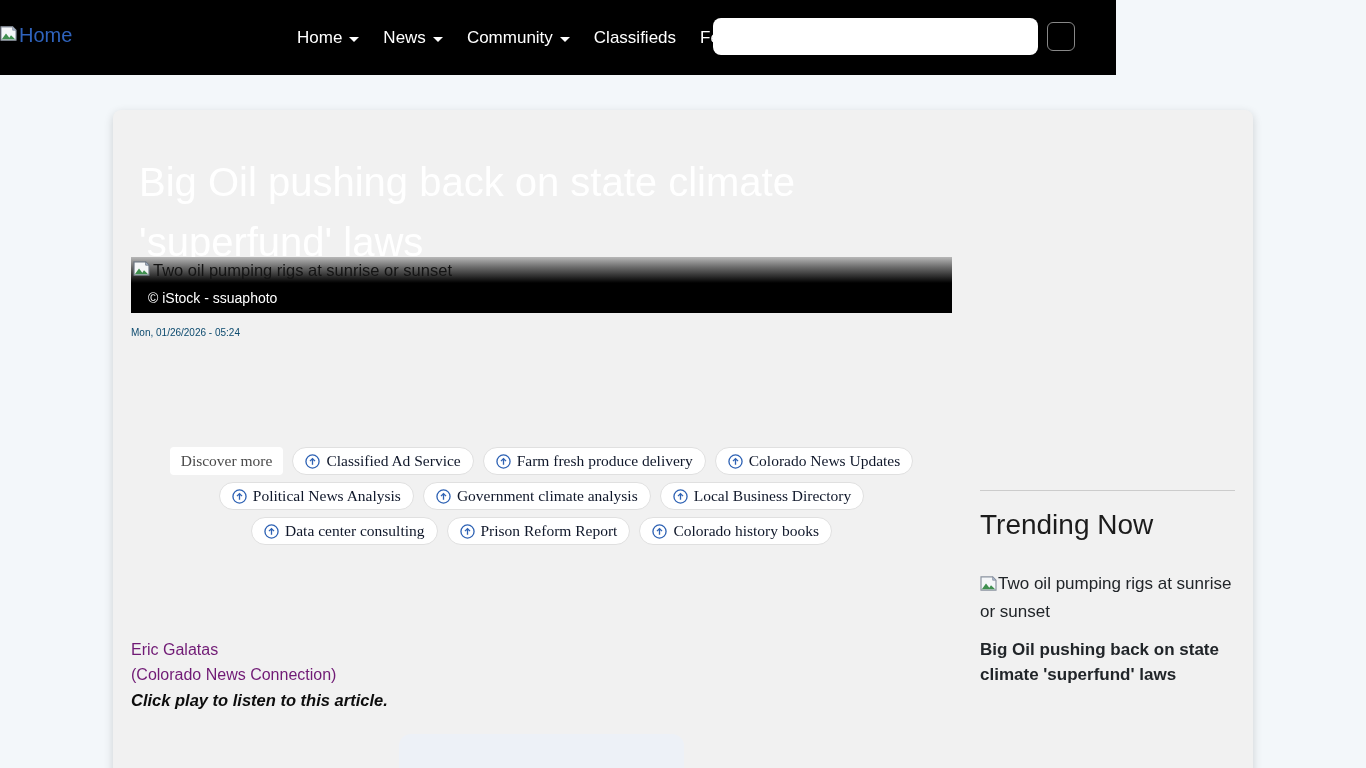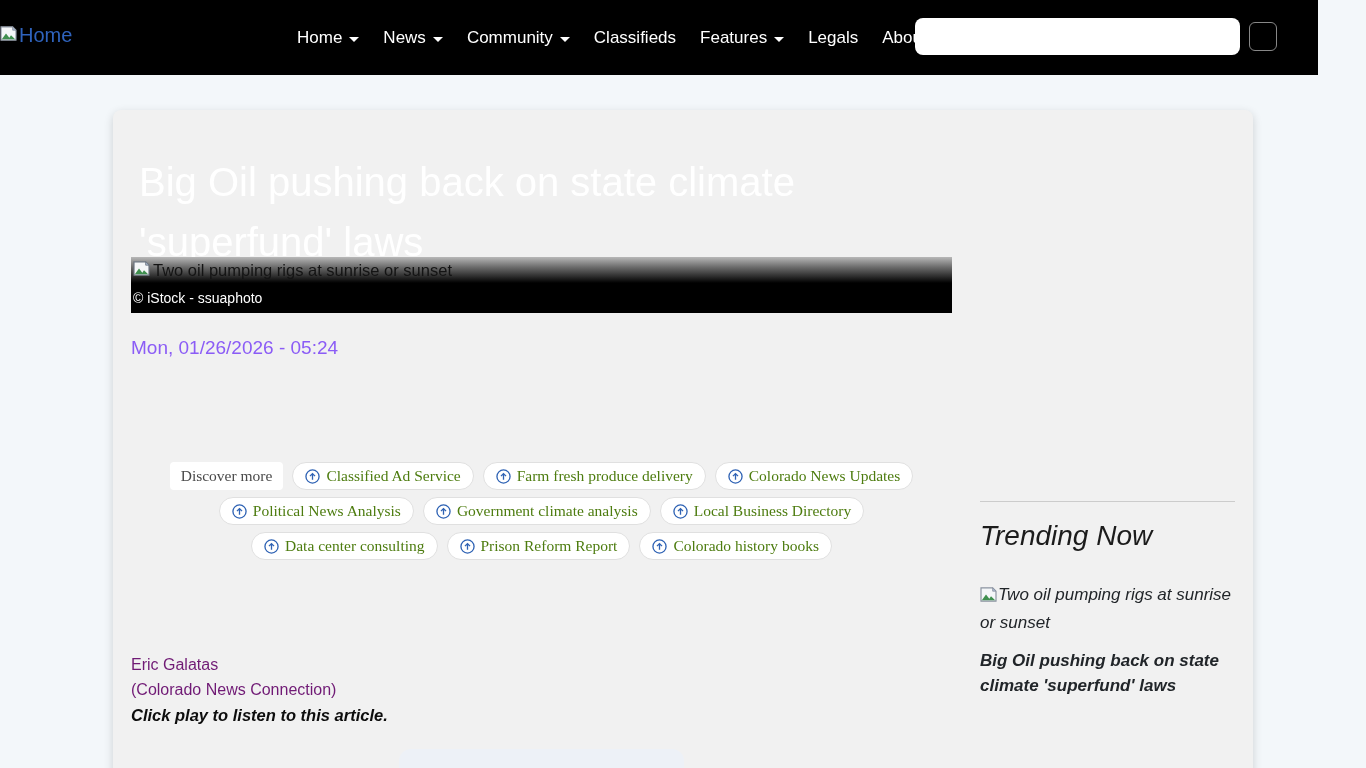--- a/index.html
+++ b/index.html
@@ -1,20 +1,20 @@
 <!DOCTYPE html>
 <html><head>
 <meta charset="utf-8">
 <style>
   * { margin:0; padding:0; box-sizing:border-box; }
   html,body { width:1366px; height:768px; overflow:hidden; background:#f3f7fa;
               font-family:"Liberation Sans", sans-serif; }
 
   
-  .navbar { position:absolute; left:0; top:0; width:1318px; height:75px;
+  .navbar { position:absolute; left:0; top:0; width:1116px; height:75px;
             background:#000; z-index:50; }
   .brand { position:absolute; left:0px; top:24px; display:flex; align-items:center;
            gap:2px; text-decoration:none; cursor:pointer; }
   .brand-label { color:#2f63bd; font-size:20px; }
   .nav-menu { position:absolute; left:297px; top:0; height:75px; display:flex;
               align-items:center; gap:24px; }
   .nav-item { color:#fff; font-size:17px; text-decoration:none; cursor:pointer;
               display:flex; align-items:center; gap:7px; padding:8px 0; }
   .caret { width:0; height:0; border-left:5px solid transparent;
            border-right:5px solid transparent; border-top:5px solid #fff;
@@ -34,45 +34,45 @@
   .main-col { position:absolute; left:18px; top:0; width:821px; }
 
   .article-title { margin:42px 0 0 8px; width:760px; color:#fff; font-size:40px;
                    line-height:60px; font-weight:500; position:relative; z-index:0; }
 
   .figure { margin-top:-15px; position:relative; z-index:1; width:821px; }
   .figure-altstrip { height:26px; background:linear-gradient(180deg,#b8b8b8 0%,#6a6a6a 40%,#000 100%);
                      display:flex; align-items:center; gap:3px; padding-left:2px;
                      color:#141414; font-size:16.5px; overflow:hidden; }
   .figure-credit { height:30px; background:#000; color:#fff; font-size:14px;
-                   display:flex; align-items:center; padding-left:2px; }
-
-  .article-date { margin-top:24px; font-size:19px; color:#8b5cf6; line-height:21px; }
+                   display:flex; align-items:center; padding-left:17px; }
+
+  .article-date { margin-top:9px; font-size:10px; color:#0c4a6e; line-height:21px; }
 
   .tags-wrap { margin-top:104px; width:821px; display:flex; flex-wrap:wrap;
                justify-content:center; align-items:center; row-gap:7px; column-gap:9px; }
   .discover-label { background:#fff; border-radius:4px; padding:5px 11px;
                     font-family:"Liberation Serif", serif; font-size:15.5px;
                     color:#4a4a4a;text-align:right; }
   .tag-pill { display:flex; align-items:center; gap:6px; background:#fff;
               border:1px solid #e0e0e0; border-radius:50px; padding:4px 12px;
               font-family:"Liberation Serif", serif; font-size:15.5px;
-              color:#4d7c0f; text-decoration:none; cursor:pointer; }
+              color:#0f172a; text-decoration:none; cursor:pointer; }
   .tag-pill svg { flex:0 0 auto; }
 
   .author-block { margin-top:92px; font-size:16px; line-height:25px; color:#701a75; }
 
   .listen-prompt { margin-top:4px; width:821px; text-align:left;
                    font-weight:bold; font-style:italic; font-size:16.5px; color:#0d0d0d; }
 
   .audio-player { margin:24px auto 0; width:285px; height:80px;
                   background:#edf1f7; border-radius:12px; cursor:pointer; }
 
   
-  .sidebar { position:absolute; left:867px; top:11px; width:255px;font-style:italic; }
+  .sidebar { position:absolute; left:867px; top:0; width:255px; }
   .sidebar-divider { margin-top:380px; border:none; border-top:1px solid #ccc; }
   .sidebar-heading { margin-top:18px; font-size:28px; font-weight:500; color:#1c1c1c; }
   .trend-alt { margin-top:30px; font-size:17px; line-height:26px; color:#212529;
                cursor:pointer; }
   .trend-title { margin-top:12px; font-size:17px; line-height:25px; font-weight:bold;
                  color:#212529; cursor:pointer; }
   .trend-alt .bi-icon { margin-right:1px; vertical-align:-2px; }
 
   .bi-icon { display:inline-block; }
 </style>

